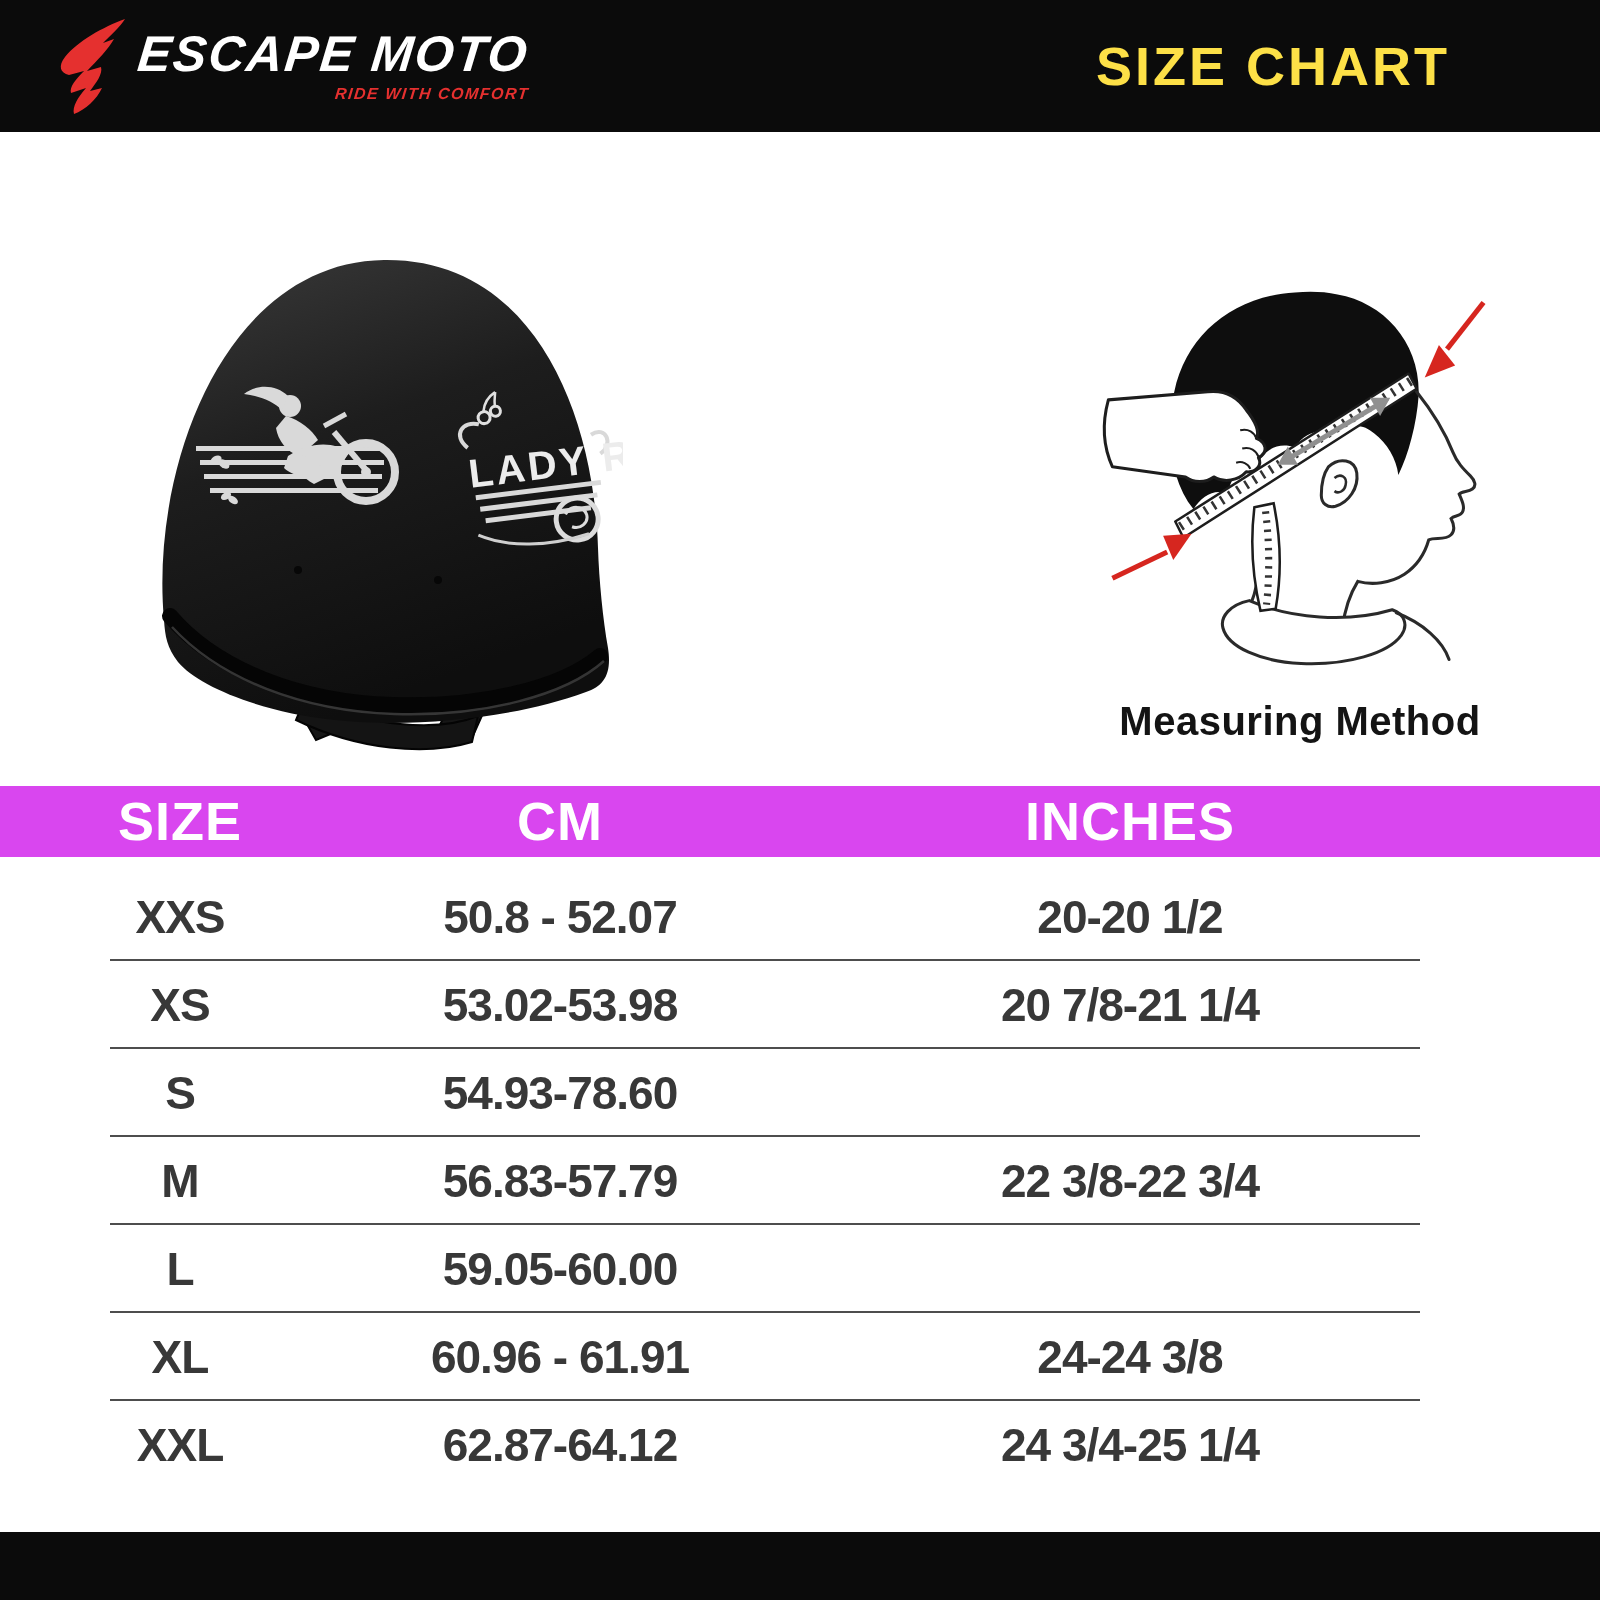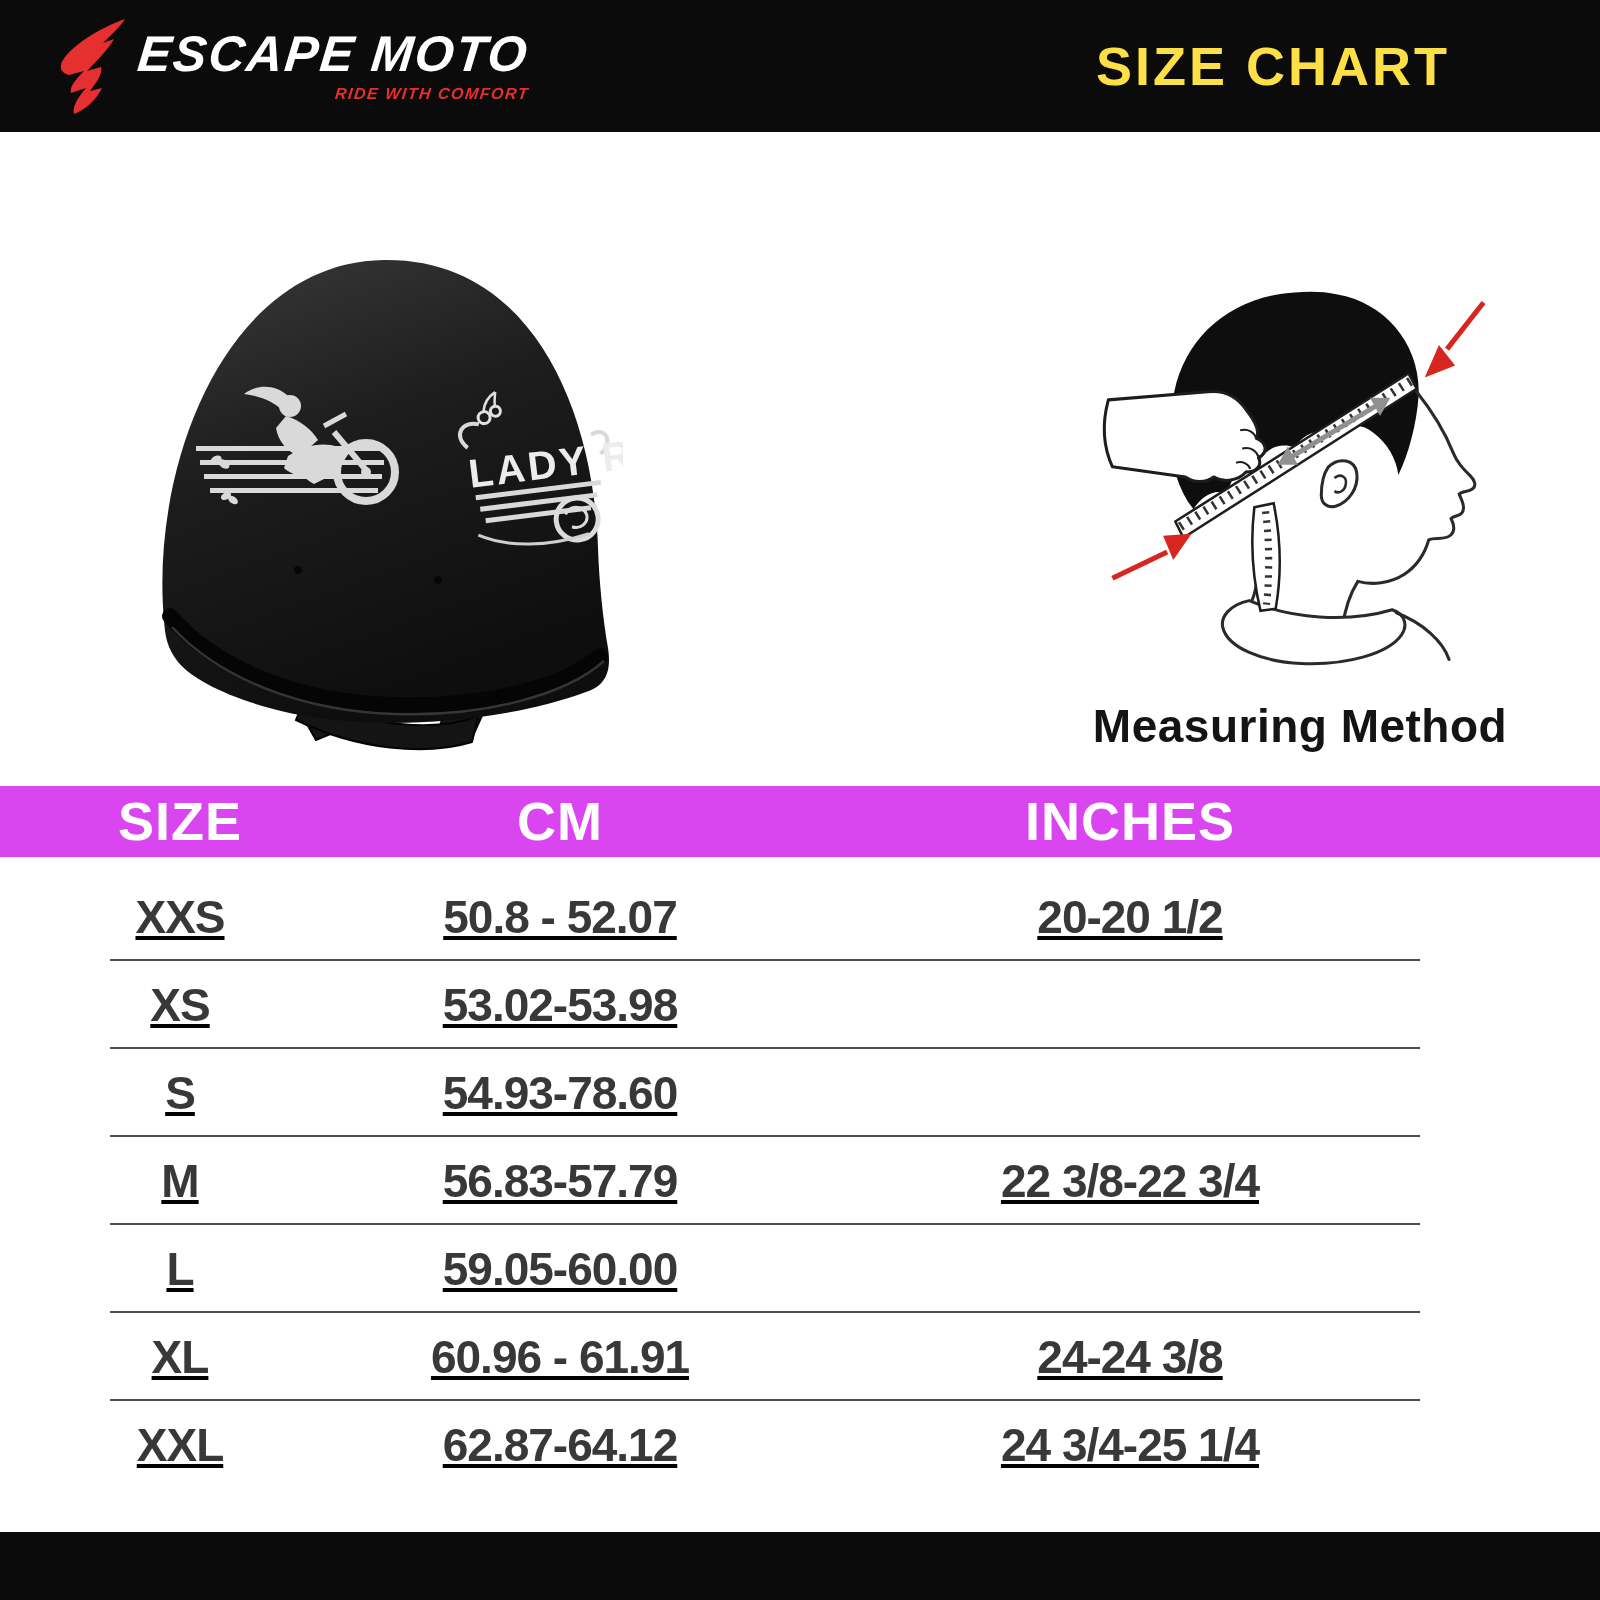--- a/index.html
+++ b/index.html
@@ -15,29 +15,29 @@
          letter-spacing:2px;line-height:1;transform:skewX(-6deg);white-space:nowrap;}
   .tagline{color:#e5302f;font-size:16px;font-weight:700;font-style:italic;
            letter-spacing:1.5px;margin-top:6px;transform:skewX(-6deg);white-space:nowrap;}
   .page-title{position:absolute;right:150px;top:50%;transform:translateY(-50%);
               color:#fde047;font-size:54px;font-weight:700;letter-spacing:3px;white-space:nowrap;}
 
   
   .helmet-wrap{position:absolute;left:138px;top:228px;width:485px;height:525px;}
   .measure-wrap{position:absolute;left:1082px;top:272px;width:436px;}
   .measure-caption{margin-top:2px;text-align:center;color:#141414;
-                   font-size:46px;font-weight:700;letter-spacing:0.5px;}
+                   font-size:40px;font-weight:700;letter-spacing:0.5px;}
 
   
   .thead{position:absolute;left:0;top:786px;width:1600px;height:71px;background:#d946ef;}
   .cols{width:1500px;height:100%;display:grid;grid-template-columns:360px 400px 740px;align-items:center;}
   .th{color:#ffffff;font-size:54px;font-weight:700;letter-spacing:1px;text-align:center;line-height:71px;}
   .tbody{position:absolute;left:0;top:857px;width:1600px;padding-top:16px;}
   .trow{position:relative;height:88px;}
-  .trow .cols{height:88px;text-decoration:underline;}
+  .trow .cols{height:88px;}
   .td{color:#383838;font-size:46px;font-weight:700;letter-spacing:-1px;text-align:center;white-space:nowrap;}
   .trow:not(:last-child)::after{content:"";position:absolute;left:110px;bottom:0;
                                 width:1310px;height:2px;background:#4d4d4d;}
 
   
   .botbar{position:absolute;left:0;top:1532px;width:1600px;height:68px;background:#0b0b0b;}
 </style>
 </head>
 <body>
 
@@ -178,20 +178,21 @@
       <div class="cols">
         <div class="td">XXS</div>
         <div class="td">50.8 - 52.07</div>
         <div class="td">20-20 1/2</div>
       </div>
     </div>
     <div class="trow">
       <div class="cols">
         <div class="td">XS</div>
         <div class="td">53.02-53.98</div>
+        <div class="td">20 7/8-21 1/4</div>
       </div>
     </div>
     <div class="trow">
       <div class="cols">
         <div class="td">S</div>
         <div class="td">54.93-78.60</div>
       </div>
     </div>
     <div class="trow">
       <div class="cols">

